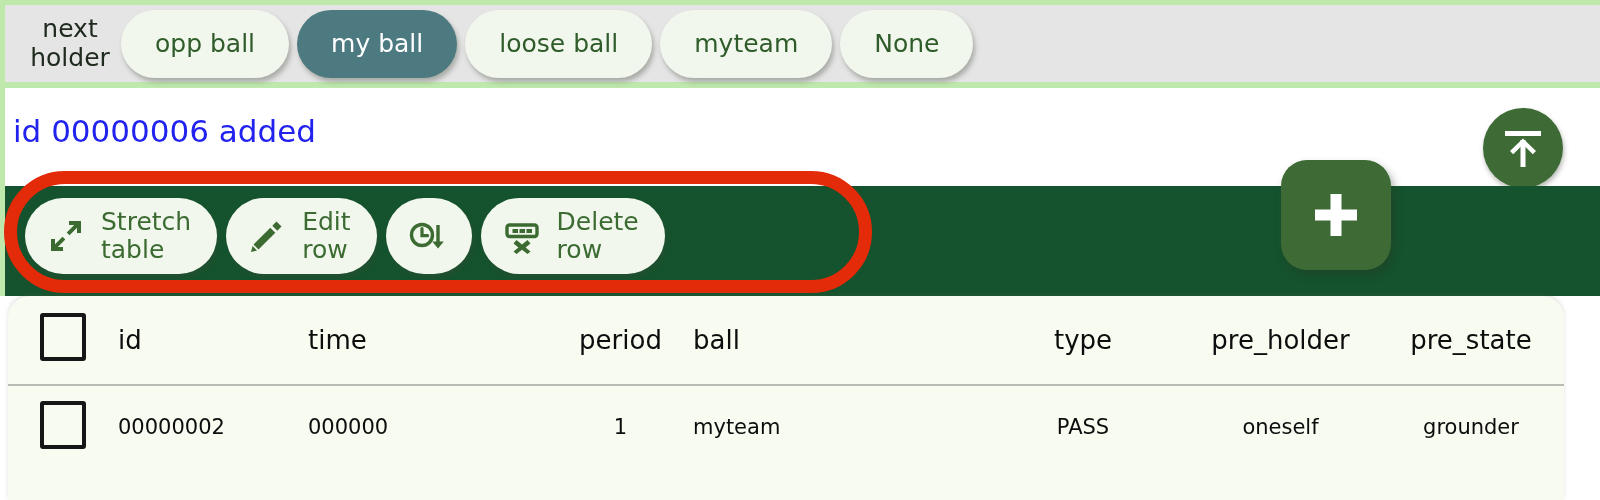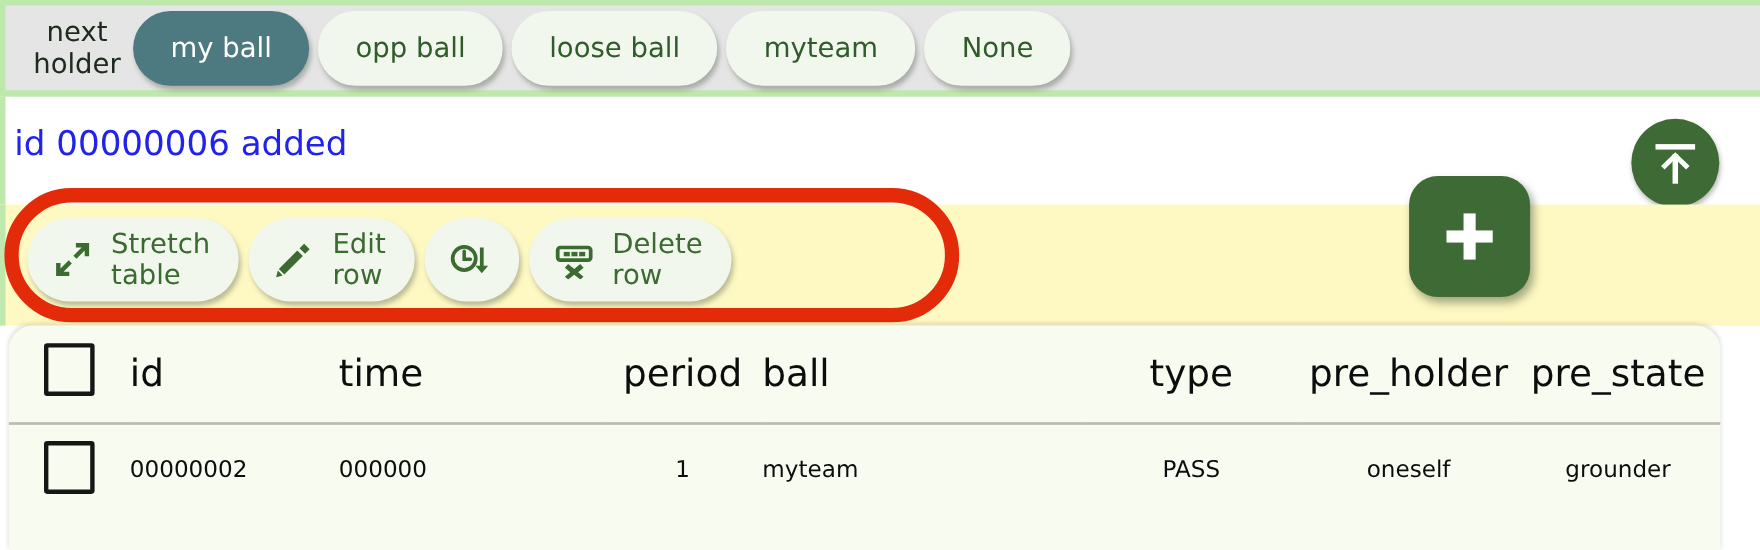--- a/index.html
+++ b/index.html
@@ -94,21 +94,21 @@
   }
   .upload-btn svg { display: block; }
 
   
   .toolbar-band {
     position: absolute;
     left: 0;
     top: 186px;
     width: 1600px;
     height: 110px;
-    background: #fef9c3;
+    background: #14532d;
     border-left: 5px solid #bfe9ac;
     box-sizing: border-box;
   }
   .toolbar {
     position: absolute;
     left: 20px;
     top: 12px;
     display: flex;
     gap: 9px;
   }
@@ -184,21 +184,21 @@
   }
   table.data-table th,
   table.data-table td {
     font-weight: normal;
     color: #0d0d0d;
     padding: 0;
     vertical-align: middle;
   }
   thead th {
     height: 88px;
-    font-size: 34px;
+    font-size: 26px;
     border-bottom: 2px solid #b9bcb4;
     padding-bottom: 4px;
   }
   tbody td {
     height: 82px;
     font-size: 21px;
   }
   .col-check { width: 110px; text-align: center; }
   .chkbox {
     width: 38px;
@@ -211,25 +211,25 @@
   .al { text-align: left; }
   .ac { text-align: center; }
 </style>
 </head>
 <body>
 
 <div class="chip-row">
   <div class="chip-row-label">next
 holder</div>
   <div class="chips">
+    <div class="chip">
+        <span>opp ball</span>
+      </div>
     <div class="chip selected">
         <span>my ball</span>
-      </div>
-    <div class="chip">
-        <span>opp ball</span>
       </div>
     <div class="chip">
         <span>loose ball</span>
       </div>
     <div class="chip">
         <span>myteam</span>
       </div>
     <div class="chip">
         <span>None</span>
       </div>

